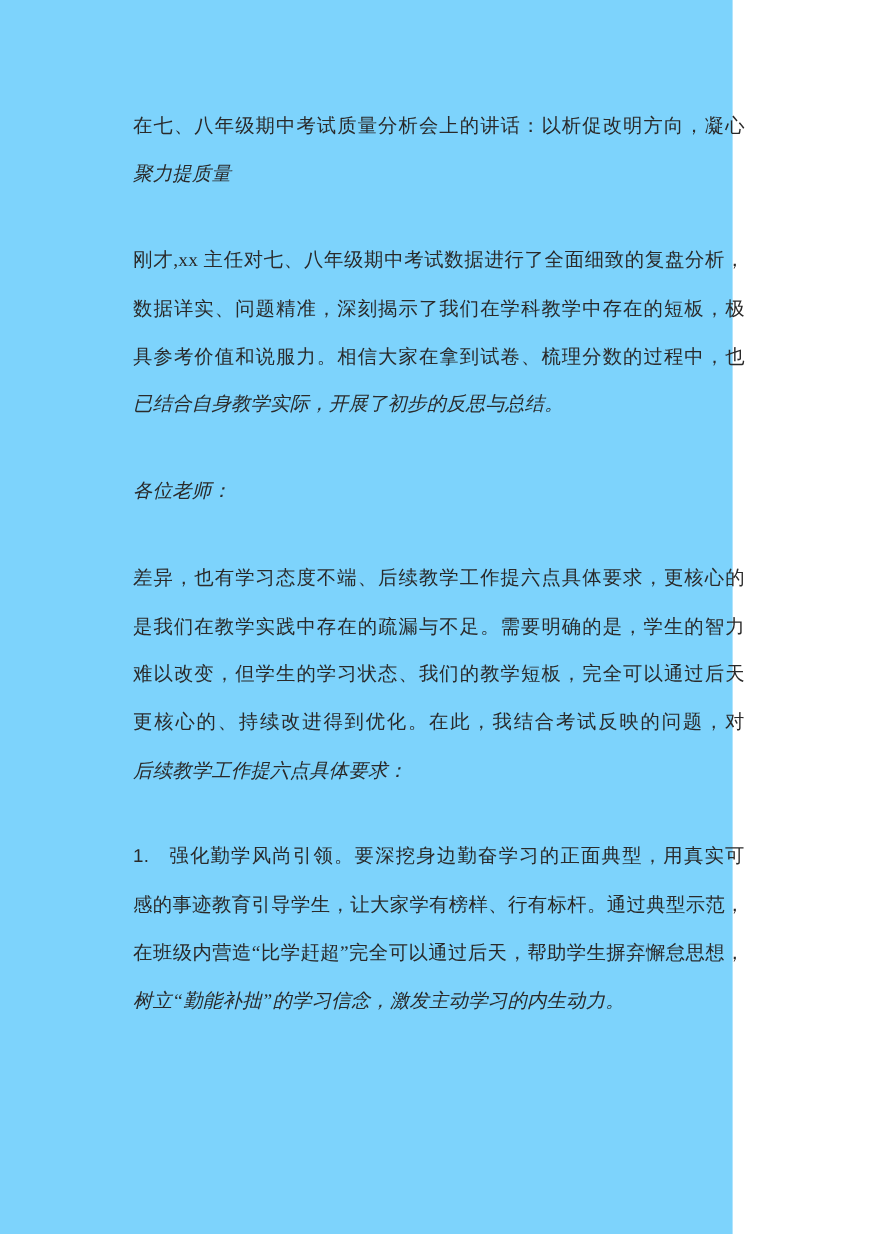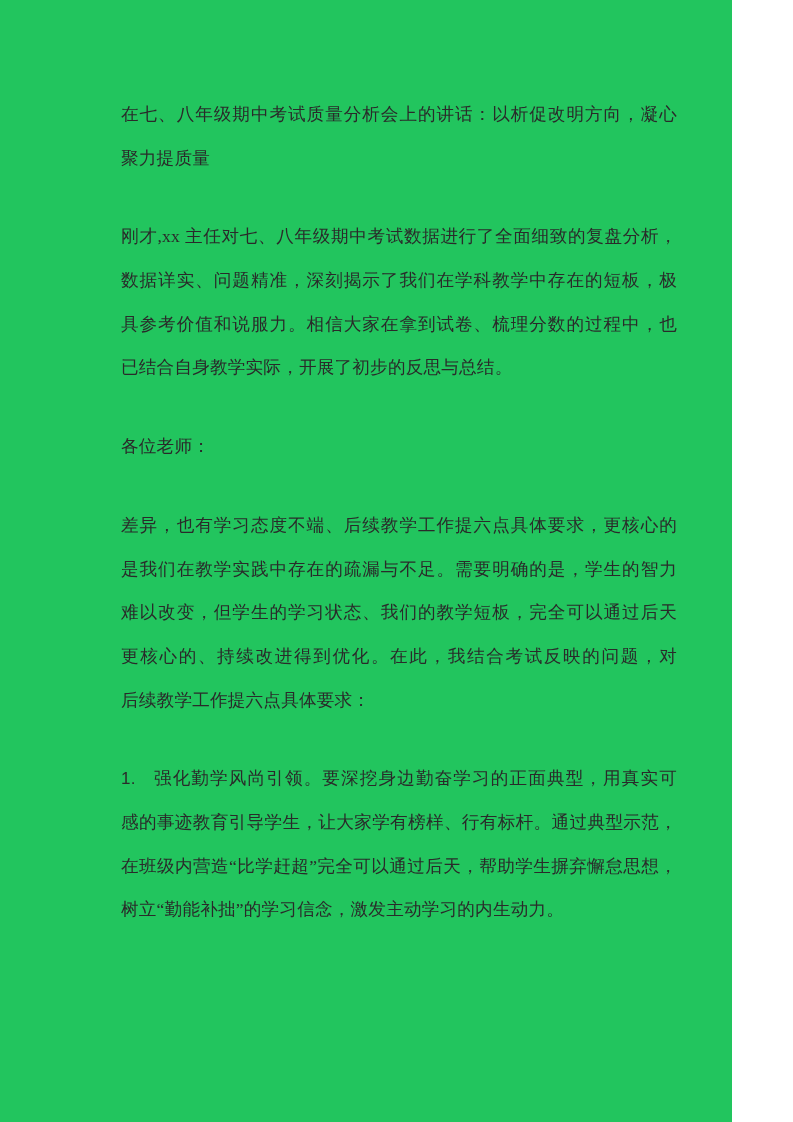--- a/index.html
+++ b/index.html
@@ -11,23 +11,23 @@
     width: 793px;
     height: 1122px;
     overflow: hidden;
     position: relative;
     font-family: "Liberation Serif", "DejaVu Serif", serif;
   }
   .page {
     position: absolute;
     left: 0;
     top: 0;
-    width: 732px;
+    width: 666px;
     height: 1122px;
-    background: #22c55e;
+    background: #7dd3fc;
   }
   .content {
     position: absolute;
     left: 121px;
     top: 93px;
     width: 556px;
     color: #2a2a2a;
     font-size: 17.6px;
   }
   .block {
@@ -39,20 +39,21 @@
   .line {
     line-height: 43.7px;
     height: 43.7px;
     text-align: justify;
     text-align-last: justify;
     overflow: hidden;
     letter-spacing: 0.2px;
   }
   .line.last {
     text-align-last: left;
+    font-style: italic;
   }
   .marker {
     display: inline-block;
     width: 32px;
     font-family: "Liberation Sans", "DejaVu Sans", sans-serif;
     font-size: 17px;
     text-align: left;
     vertical-align: baseline;
   }
 </style>

